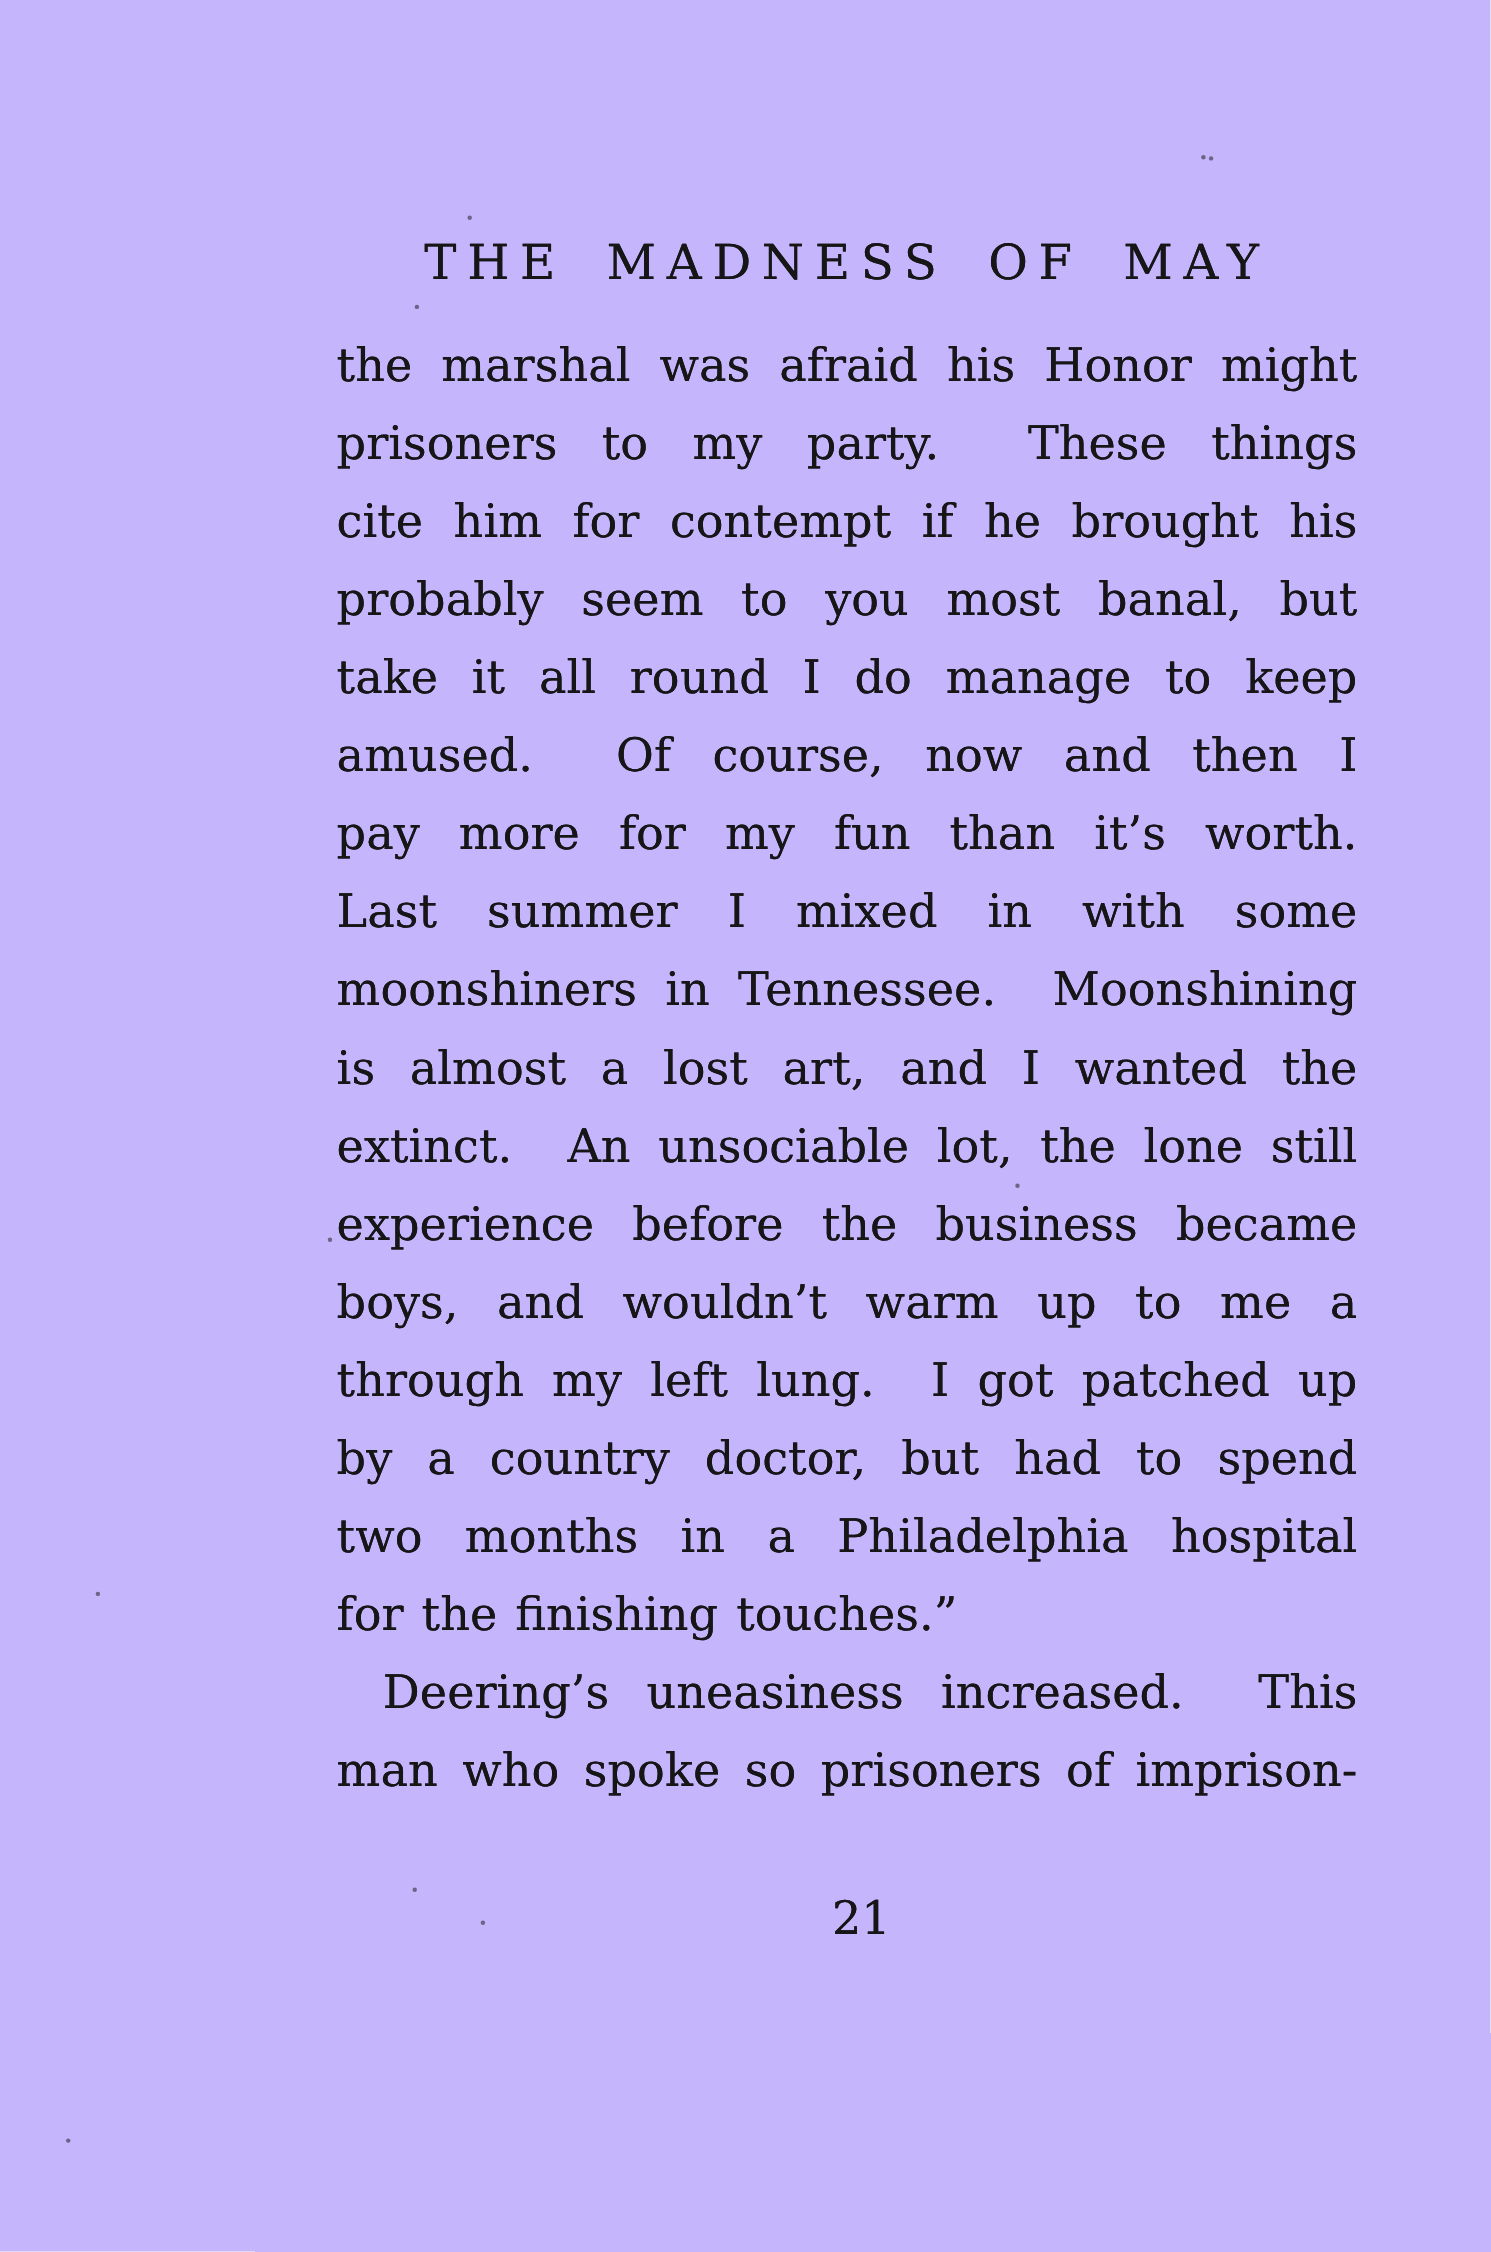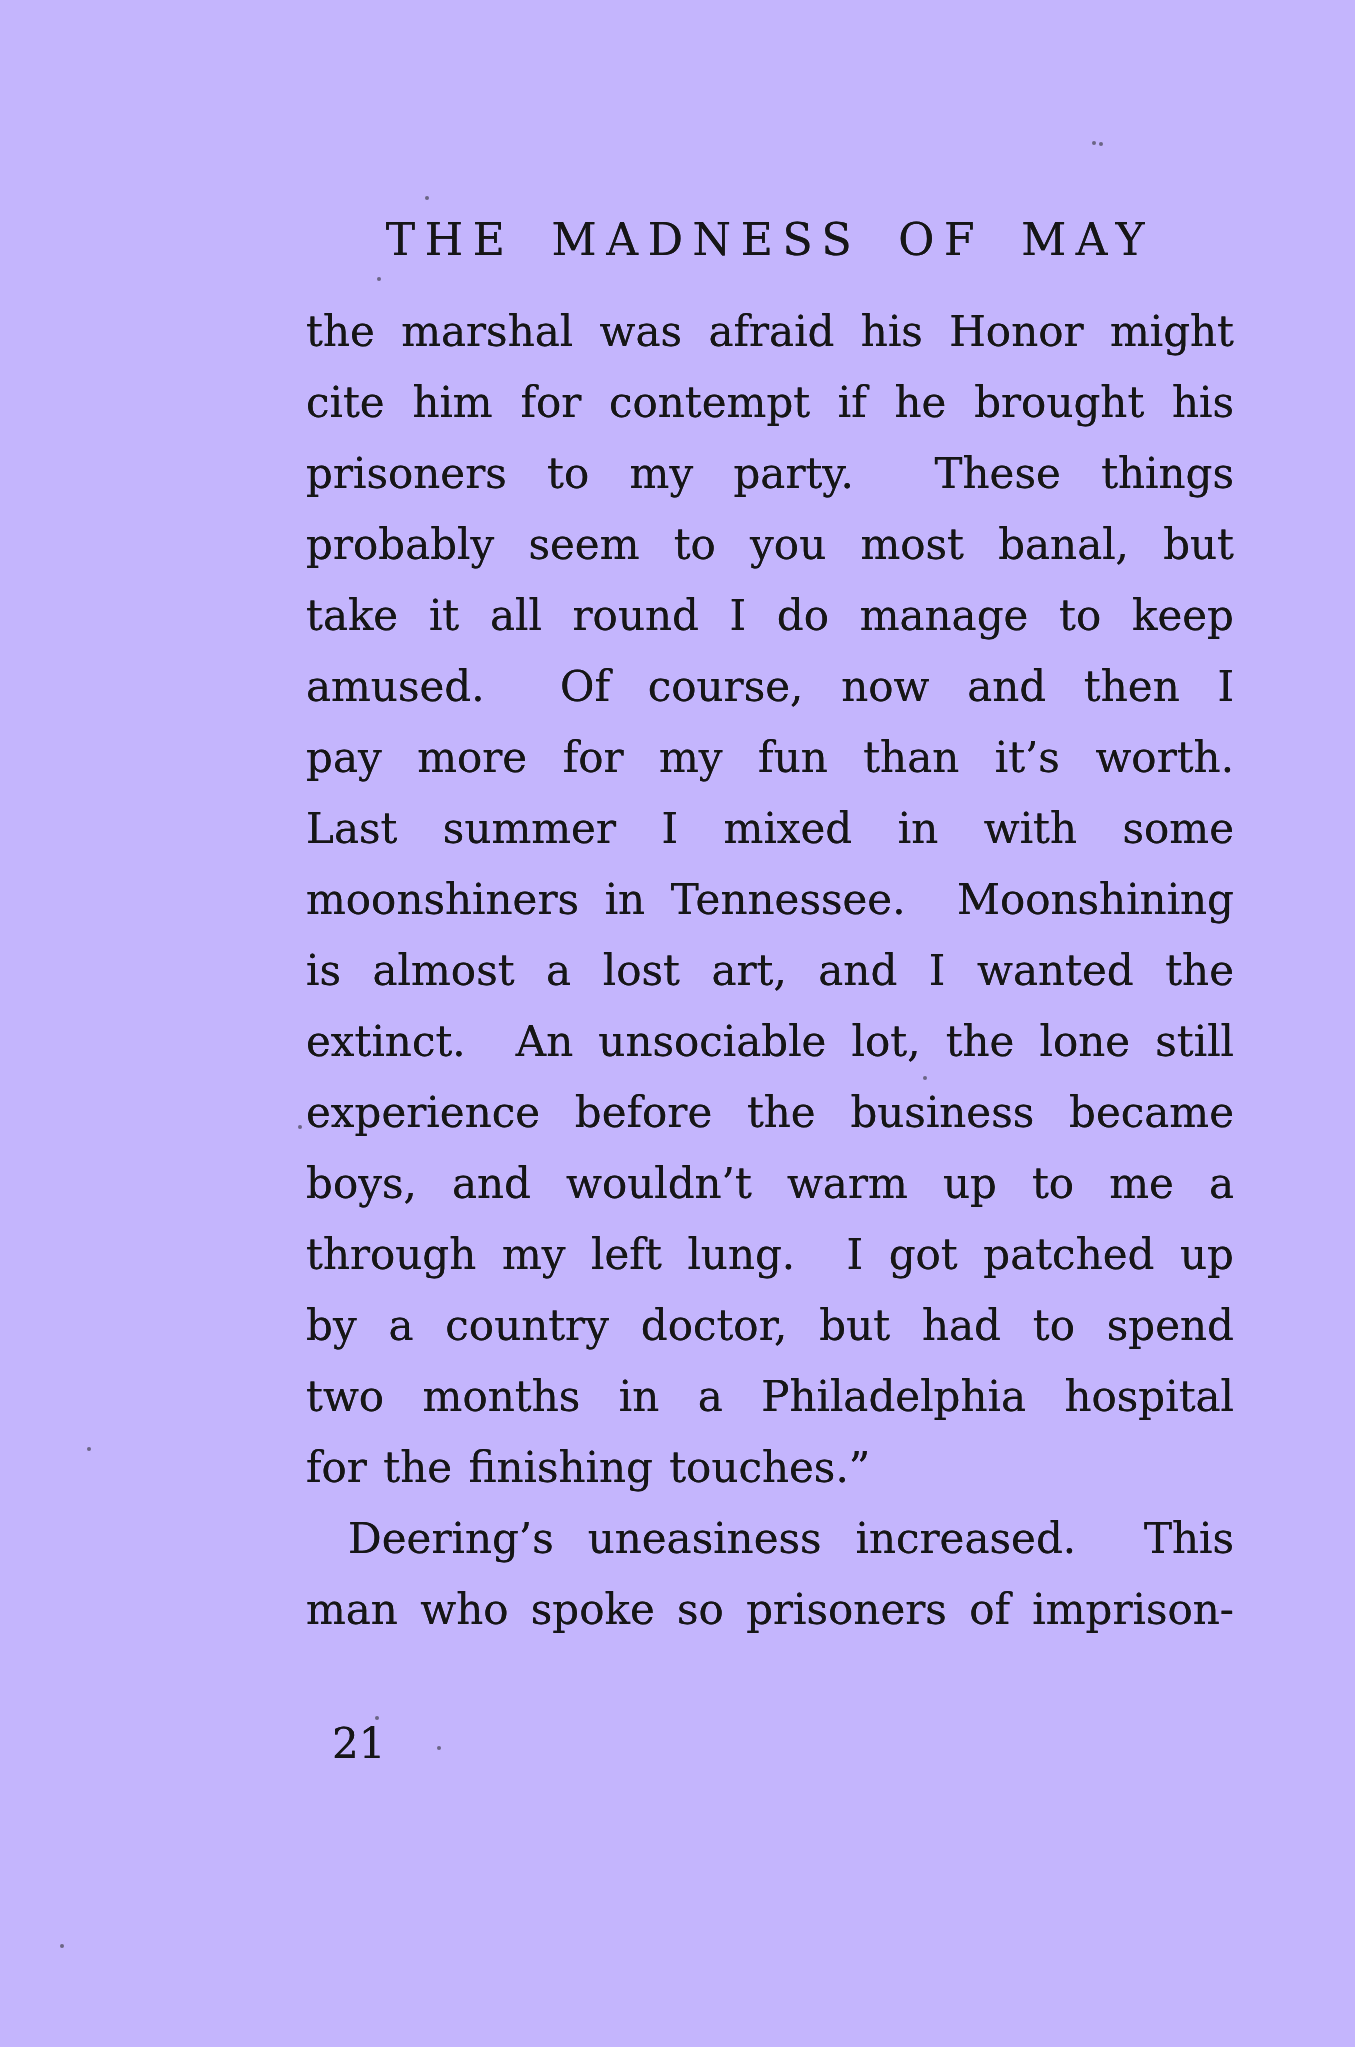--- a/index.html
+++ b/index.html
@@ -50,21 +50,21 @@
     text-align-last: left;
   }
   .line.indent {
     text-indent: 42px;
   }
   .page-number {
     position: absolute;
     left: 306px;
     top: 1716px;
     width: 928px;
-    text-align: left;
+    text-align: center;
     font-size: 42px;
     line-height: 56px;
     text-indent: 26px;
     text-shadow: 0 0 0.6px rgba(0,0,0,0.85);
   }
   .speck {
     position: absolute;
     width: 5px;
     height: 5px;
     border-radius: 50%;
@@ -74,22 +74,22 @@
 </style>
 </head>
 <body>
 
 <div class="page">
 
   <div class="running-head">THE MADNESS OF MAY</div>
 
   <div class="body-block">
     <div class="line">the marshal was afraid his Honor might</div>
+    <div class="line">prisoners to my party.&nbsp; These things</div>
     <div class="line">cite him for contempt if he brought his</div>
-    <div class="line">prisoners to my party.&nbsp; These things</div>
     <div class="line">probably seem to you most banal, but</div>
     <div class="line">take it all round I do manage to keep</div>
     <div class="line">amused.&nbsp; Of course, now and then I</div>
     <div class="line">pay more for my fun than it’s worth.</div>
     <div class="line">Last summer I mixed in with some</div>
     <div class="line">moonshiners in Tennessee.&nbsp; Moonshining</div>
     <div class="line">is almost a lost art, and I wanted the</div>
     <div class="line">extinct.&nbsp; An unsociable lot, the lone still</div>
     <div class="line">experience before the business became</div>
     <div class="line">boys, and wouldn’t warm up to me a</div>

